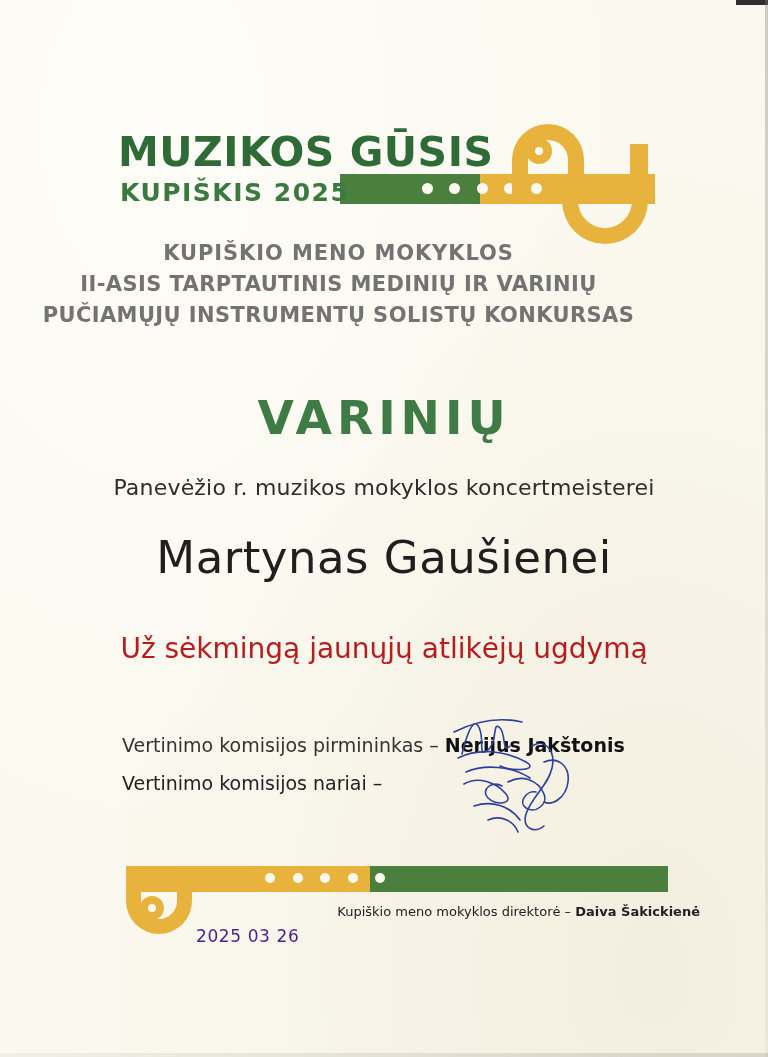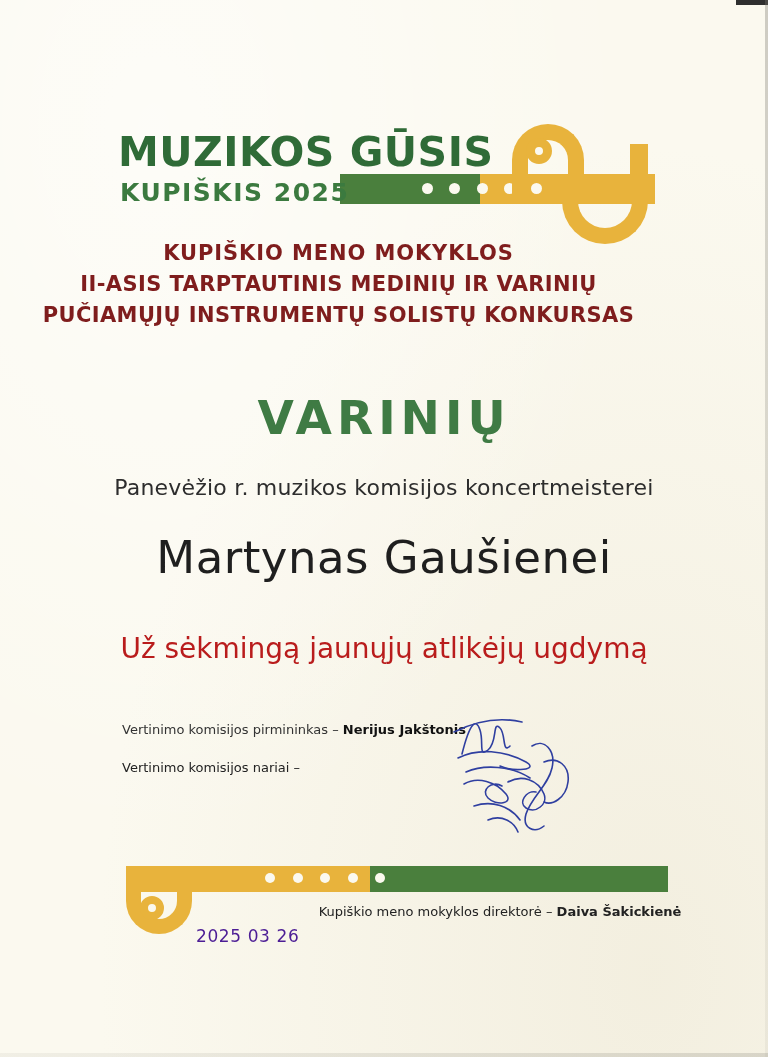--- a/index.html
+++ b/index.html
@@ -169,21 +169,21 @@
     background: #e8b33c;
   }
 
   
   .subtitle {
     position: absolute;
     left: 0;
     top: 238px;
     width: 677px;
     text-align: center;
-    color: #7f1d1d;
+    color: #737373;
     font-family: "DejaVu Sans", sans-serif;
     font-weight: bold;
     font-size: 21px;
     line-height: 31px;
     letter-spacing: 0.4px;
   }
   .subtitle div:first-child { letter-spacing: 0.9px; }
 
   
   .award-word {
@@ -231,23 +231,24 @@
   
   .sign-block {
     position: absolute;
     left: 0;
     top: 716px;
     width: 768px;
     height: 140px;
   }
   .sign-row {
     position: absolute;
-    font-size: 13px;
+    font-size: 19px;
     color: #222;
     white-space: nowrap;
+    margin-top: 12px;
   }
   .sign-row .lbl { color: #333; }
   .sign-row .nm { font-weight: bold; color: #111; }
   .chair { left: 122px; top: 6px; }
   .members-label { left: 122px; top: 44px; text-align: right; }
   .members-list {
     position: absolute;
     left: 200px;
     top: 44px;
     width: 248px;
@@ -326,21 +327,21 @@
     height: 24px;
     border-radius: 50%;
     border: 8px solid #e8b33c;
     box-sizing: border-box;
   }
   .director {
     position: absolute;
     left: 300px;
     top: 48px;
     width: 400px;
-    text-align: center;
+    text-align: right;
     font-size: 13px;
     color: #222;
     white-space: nowrap;
   }
   .director .nm { font-weight: bold; }
   .doc-date {
     position: absolute;
     left: 196px;
     top: 70px;
     font-size: 17px;
@@ -377,21 +378,21 @@
     <div class="logo-sub">KUPIŠKIS 2025</div>
   </div>
 
   <div class="subtitle">
     <div>KUPIŠKIO MENO MOKYKLOS</div>
     <div>II-ASIS TARPTAUTINIS MEDINIŲ IR VARINIŲ</div>
     <div>PUČIAMŲJŲ INSTRUMENTŲ SOLISTŲ KONKURSAS</div>
   </div>
 
   <div class="award-word">VARINIŲ</div>
-  <div class="recipient-role">Panevėžio r. muzikos komisijos koncertmeisterei</div>
+  <div class="recipient-role">Panevėžio r. muzikos mokyklos koncertmeisterei</div>
   <div class="recipient-name">Martynas Gaušienei</div>
   <div class="reason">Už sėkmingą jaunųjų atlikėjų ugdymą</div>
 
   <div class="sign-block">
     <div class="sign-row chair">
       <span class="lbl">Vertinimo komisijos pirmininkas –</span>
       <span class="nm">Nerijus Jakštonis</span>
     </div>
     <div class="sign-row members-label">Vertinimo komisijos nariai –</div>
 

